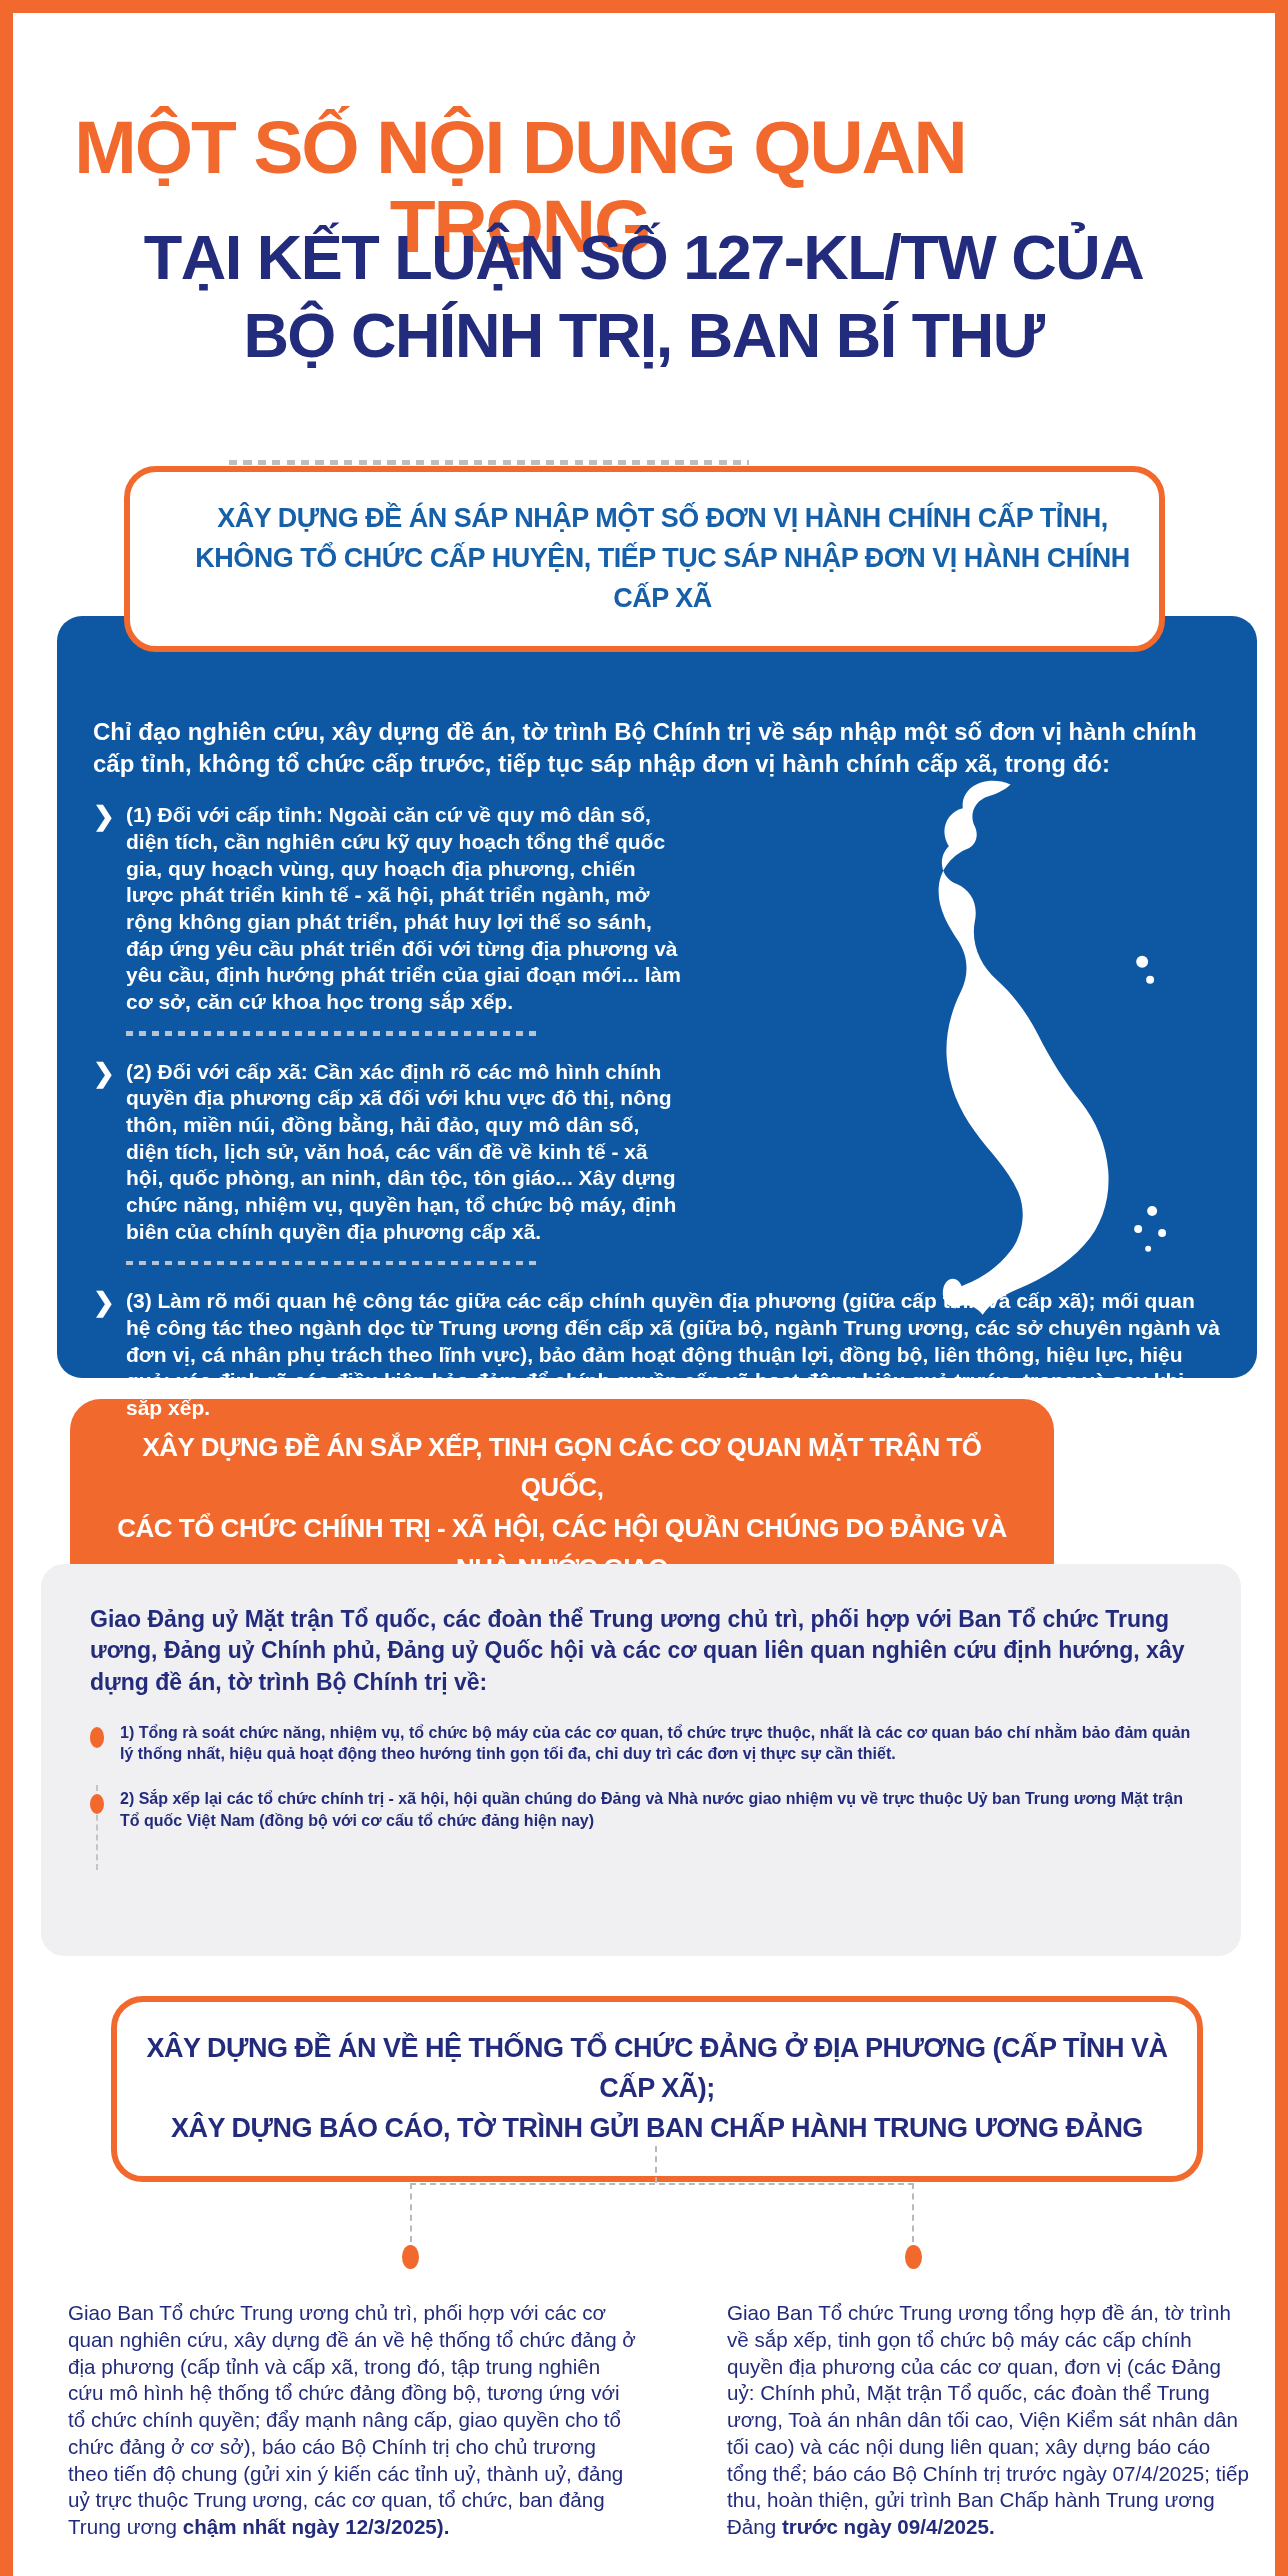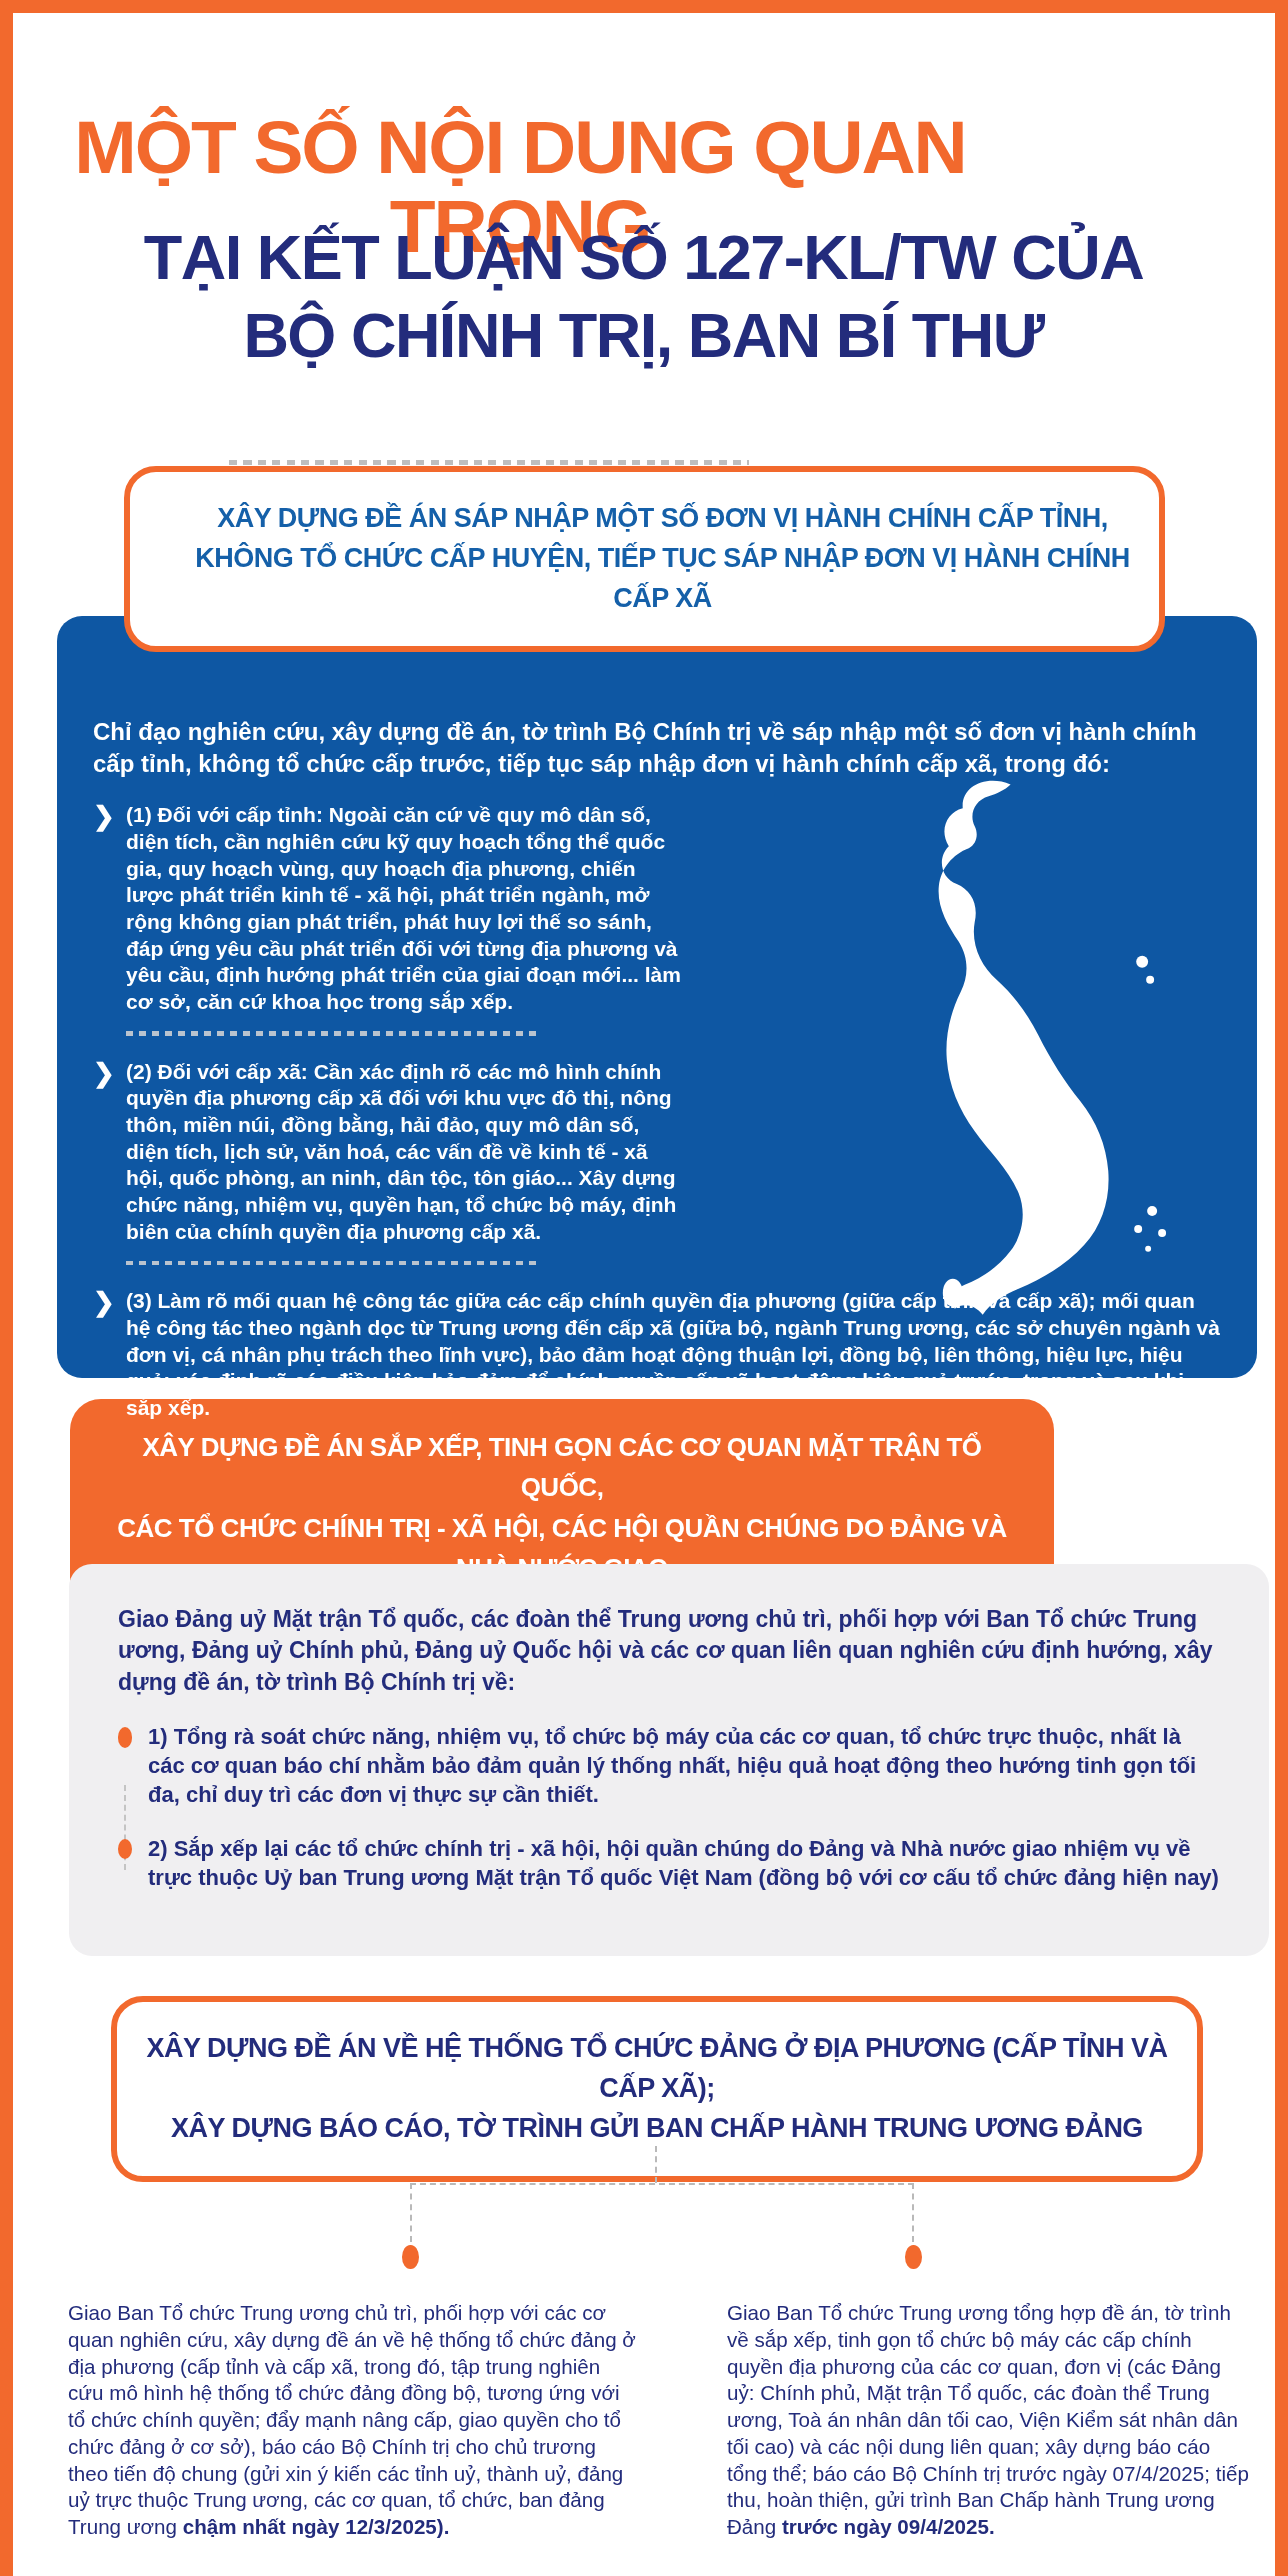--- a/index.html
+++ b/index.html
@@ -44,26 +44,26 @@
   .bullet.wide .btext{width:1097px;}
   .blue-divider{margin:15.5px 0 0 33px;width:412px;height:4.6px;
       background:repeating-linear-gradient(90deg,#b9c3cf 0 7.2px,transparent 7.2px 13px);}
   .map-wrap{right:67px;top:149px;width:299px;height:577px;}
 
   
   .s2-header{left:57px;top:1386px;width:984px;background:var(--orange);border-radius:31px;
       color:#fff;text-align:center;font-weight:700;letter-spacing:-0.5px;}
   .s2-header-inner{padding:28px 31px;font-size:26px;line-height:1.55;}
   .graybox{background:var(--gray-panel);border-radius:23px;}
-  .s2-gray{left:56px;top:1551px;width:1200px;height:392px;padding:40px 49px 0 49px;color:var(--navy);}
+  .s2-gray{left:28px;top:1551px;width:1200px;height:392px;padding:40px 49px 0 49px;color:var(--navy);}
   .s2-intro{font-size:23px;font-weight:600;line-height:1.36;}
   .s2-item{display:flex;margin-top:24px;position:relative;}
   .odot{flex:0 0 30px;padding-top:5.2px;}
   .odot i{display:block;width:14.4px;height:20.6px;border-radius:50%;background:var(--orange);}
-  .s2-item .itext{font-size:22px;font-weight:600;line-height:1.33;width:1072px;}
+  .s2-item .itext{font-size:16px;font-weight:600;line-height:1.33;width:1072px;}
   .s2-connector{left:55px;top:221px;height:85px;border-left:2.6px dashed #c4c4c4;}
 
   
   .s3-header{left:98px;top:1973px;width:1092px;margin-top:10px;}
   .connector{left:0;top:2133px;width:1288px;height:155px;}
   .dashv{border-left:2.6px dashed #b9b9b9;position:absolute;}
   .dashh{border-top:2.6px dashed #b9b9b9;position:absolute;}
   .cdot{position:absolute;width:16.5px;height:24px;border-radius:50%;background:var(--orange);}
   .col-l{left:55px;width:569px;}
   .col-r{left:714px;width:523px;}

